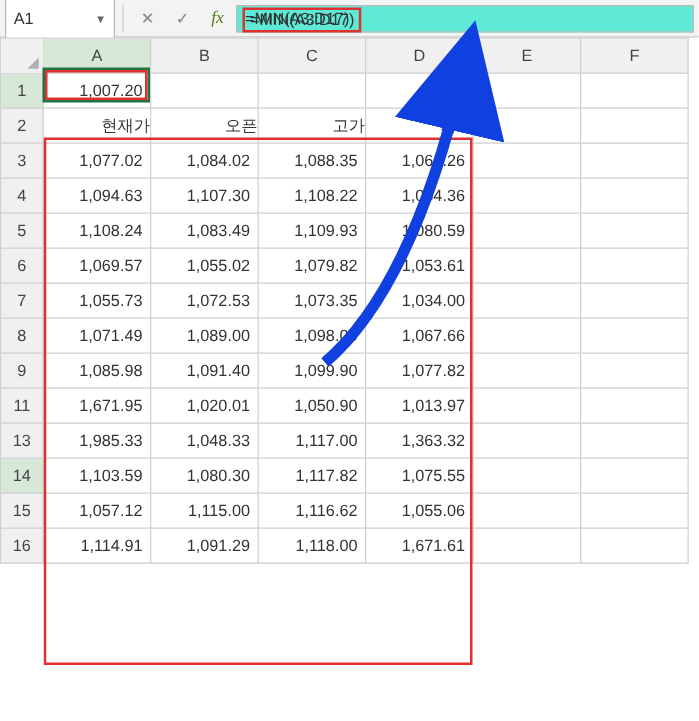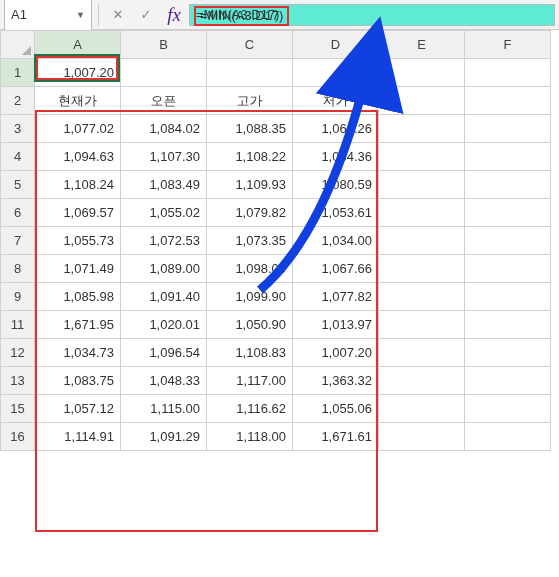--- a/index.html
+++ b/index.html
@@ -36,21 +36,21 @@
     margin-left: auto;
     font-size: 9px;
     color: #666;
   }
   .vsep { width:1px; height:22px; background:#ccc; margin:0 4px; }
   .fbtn {
     width: 26px; height: 22px;
     display:flex; align-items:center; justify-content:center;
     color:#888; font-size:13px;
   }
-  .fx { font-style: italic; font-family: "Times New Roman", serif; color:#4c1d95; font-size:19px; }
+  .fx { font-style: italic; font-family: "Times New Roman", serif; color:#4d7c0f; font-size:14px; }
   .formula-input {
     flex:1;
     height:22px;
     background:#5eead4;
     border:1px solid #bbb;
     display:flex;
     align-items:center;
     padding:0 6px;
     font-size:13px;
     position:relative;
@@ -103,21 +103,21 @@
     background:#f0f0f0;
     text-align:center;
     color:#444;
   }
   td.cell {
     text-align:right;
     padding-right:6px;
     font-family: Arial, sans-serif;
   }
   td.txt {
-    text-align:center;
+    text-align:right;
     padding-left:0;
     font-family: Liberation Sans, sans-serif;
   }
   th.colsel { background:#d8e8d8; }
   td.rowh.rowsel { background:#d8e8d8; }
   .active-outline {
     position:absolute;
     border:2px solid #217346;
     pointer-events:none;
   }
@@ -259,34 +259,34 @@
         <tr>
           <td class="rowh">11</td>
           <td class="cell">1,671.95</td>
           <td class="cell">1,020.01</td>
           <td class="cell">1,050.90</td>
           <td class="cell">1,013.97</td>
           <td class="cell"></td>
           <td class="cell"></td>
         </tr>
         <tr>
-          <td class="rowh">12</td>
-          <td class="cell">1,034.73</td>
-          <td class="cell">1,096.54</td>
-          <td class="cell">1,108.83</td>
-          <td class="cell">1,007.20</td>
-          <td class="cell"></td>
-          <td class="cell"></td>
-        </tr>
-        <tr>
           <td class="rowh">13</td>
-          <td class="cell">1,083.75</td>
+          <td class="cell">1,985.33</td>
           <td class="cell">1,048.33</td>
           <td class="cell">1,117.00</td>
           <td class="cell">1,363.32</td>
+          <td class="cell"></td>
+          <td class="cell"></td>
+        </tr>
+        <tr>
+          <td class="rowh rowsel">14</td>
+          <td class="cell">1,103.59</td>
+          <td class="cell">1,080.30</td>
+          <td class="cell">1,117.82</td>
+          <td class="cell">1,075.55</td>
           <td class="cell"></td>
           <td class="cell"></td>
         </tr>
         <tr>
           <td class="rowh">15</td>
           <td class="cell">1,057.12</td>
           <td class="cell">1,115.00</td>
           <td class="cell">1,116.62</td>
           <td class="cell">1,055.06</td>
           <td class="cell"></td>

